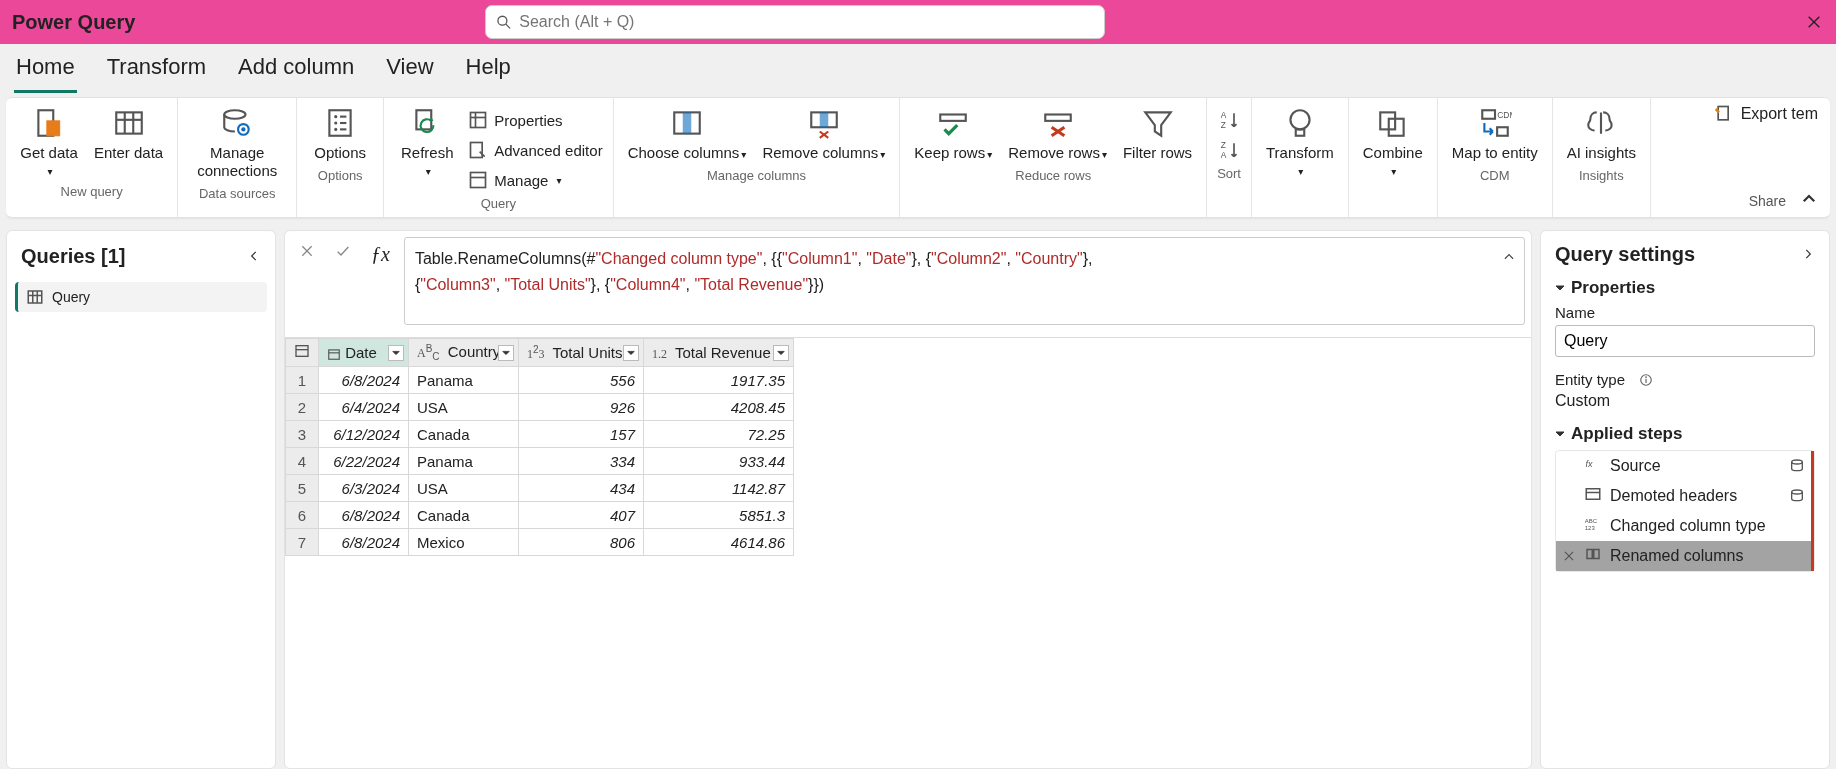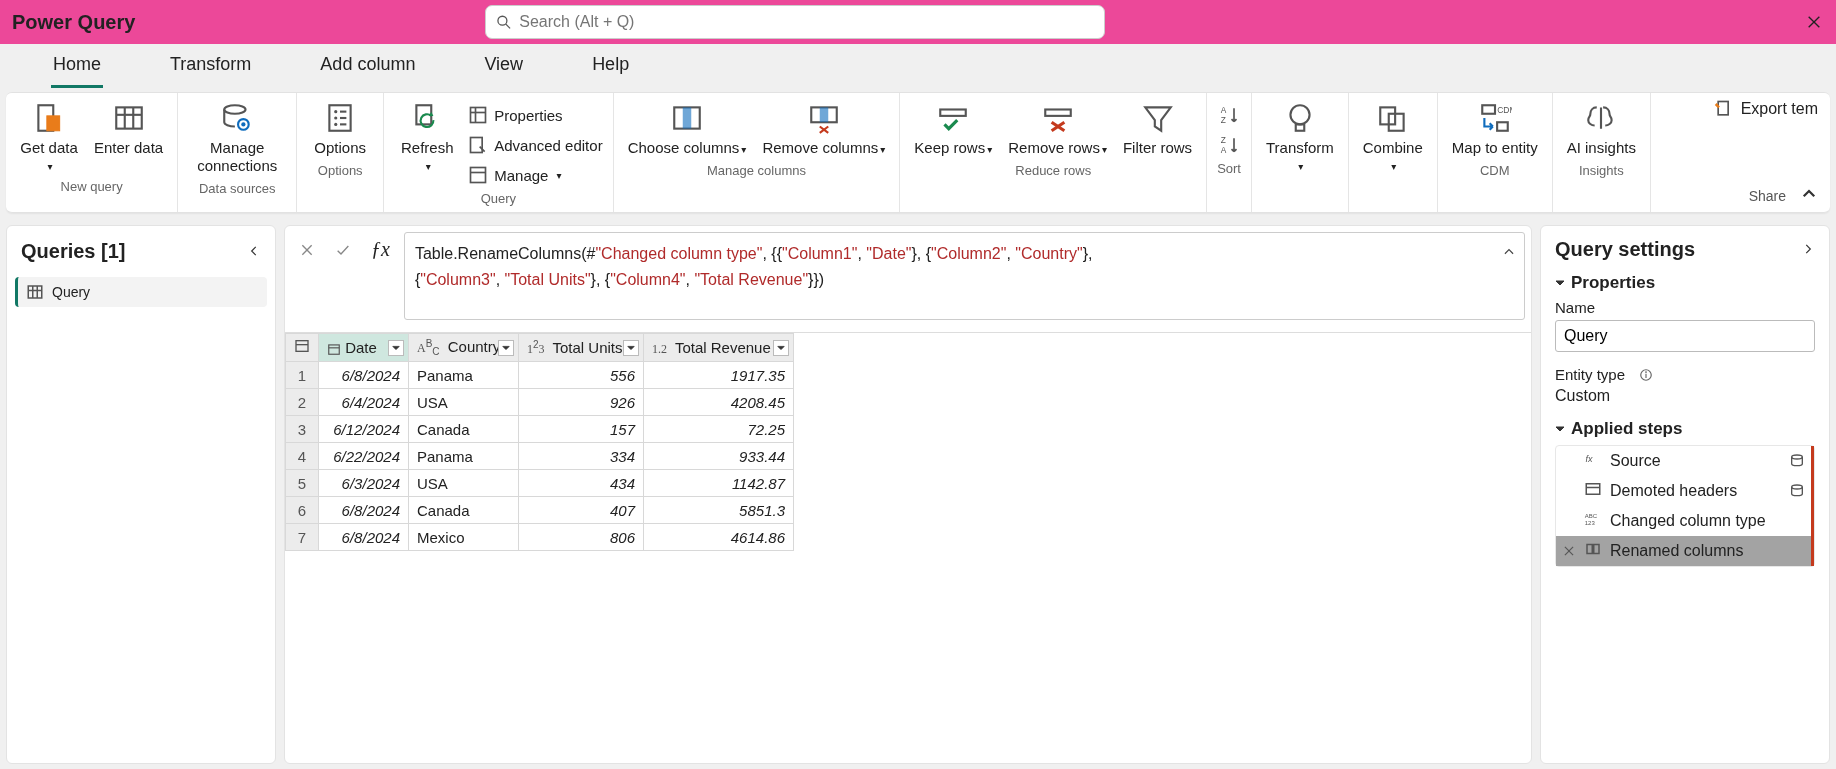--- a/index.html
+++ b/index.html
@@ -9,21 +9,21 @@
   .titlebar { display: flex; align-items: center; height: 44px; padding: 0 12px; background:#ec4899; }
   .titlebar .title { font-size: 20px; font-weight:600; }
   .titlebar .search { flex:0 0 620px; margin-left:auto; margin-right:auto; display:flex; align-items:center; background:#fff; border:1px solid #ccc; border-radius:7px; height:34px; padding:0 10px; }
   .titlebar .search svg{width:16px;height:16px;stroke:#555;fill:none;margin-right:8px;}
   .titlebar .search input{border:none;outline:none;font-size:16px;width:100%;color:#666;}
   .titlebar .close{margin-left:auto;width:20px;height:20px;display:flex;align-items:center;justify-content:center;}
   .titlebar .close svg{width:16px;height:16px;stroke:#222;fill:none;}
 
   
   .tabs{display:flex;gap:28px;padding:4px 14px 0 14px;background:#f0f0f0;}
-  .tab{font-size:18px;padding:6px 2px 10px 2px;cursor:pointer;margin-left:37px;}
+  .tab{font-size:22px;padding:6px 2px 10px 2px;cursor:pointer;}
   .tab.active{border-bottom:3px solid #117865;}
 
   
   .ribbon{display:flex;background:#fff;border-top:1px solid #e2e2e2;border-bottom:1px solid #e2e2e2;border-radius:6px;margin:4px 6px;box-shadow:0 1px 2px rgba(0,0,0,.06);}
   .group{display:flex;flex-direction:column;align-items:center;padding:6px 10px 2px 10px;border-right:1px solid #e5e5e5;}
   .group:last-of-type{border-right:none;}
   .group-row{display:flex;gap:8px;}
   .bigbtn{display:flex;flex-direction:column;align-items:center;justify-content:flex-start;text-align:center;gap:4px;min-width:66px;padding:2px 4px;cursor:pointer;font-size:15px;line-height:1.2;}
   .bigbtn svg{width:34px;height:34px;}
   .smallbtn{display:flex;align-items:center;gap:6px;font-size:15px;padding:2px 0;cursor:pointer;}
@@ -42,21 +42,21 @@
   
   .queries{width:270px;}
   .queries-head{display:flex;align-items:center;justify-content:space-between;padding:14px 14px;font-size:20px;font-weight:600;}
   .queries-head svg{width:14px;height:14px;stroke:#333;fill:none;}
   .query-item{display:flex;align-items:center;gap:8px;margin:0 8px;padding:6px 8px;border-left:3px solid #117865;background:#f3f3f3;border-radius:4px;}
   .query-item svg{width:18px;height:18px;}
 
   
   .center{flex:1;margin:0 8px;display:flex;flex-direction:column;padding:0;}
   .formula-row{display:flex;align-items:flex-start;gap:6px;padding:6px 6px;}
-  .fx-controls{display:flex;align-items:flex-end;gap:20px;padding:6px 8px;}
+  .fx-controls{display:flex;align-items:flex-start;gap:20px;padding:6px 8px;}
   .fx-controls svg{width:16px;height:16px;stroke:#888;fill:none;}
   .fx-label{font-family:"Times New Roman",serif;font-style:italic;font-size:20px;}
   .formula-box{flex:1;border:1px solid #ccc;border-radius:3px;padding:8px 30px 8px 10px;font-family:Consolas,monospace;font-size:16px;line-height:1.6;min-height:88px;position:relative;background:#fff;}
   .formula-box .tok-fn{color:#222;}
   .formula-box .tok-str{color:#b02a2a;}
   .formula-box .chevup{position:absolute;top:8px;right:8px;}
   .formula-box .chevup svg{width:14px;height:14px;stroke:#444;fill:none;}
 
   
   .grid-wrap{margin-top:6px;border-top:1px solid #ddd;}

